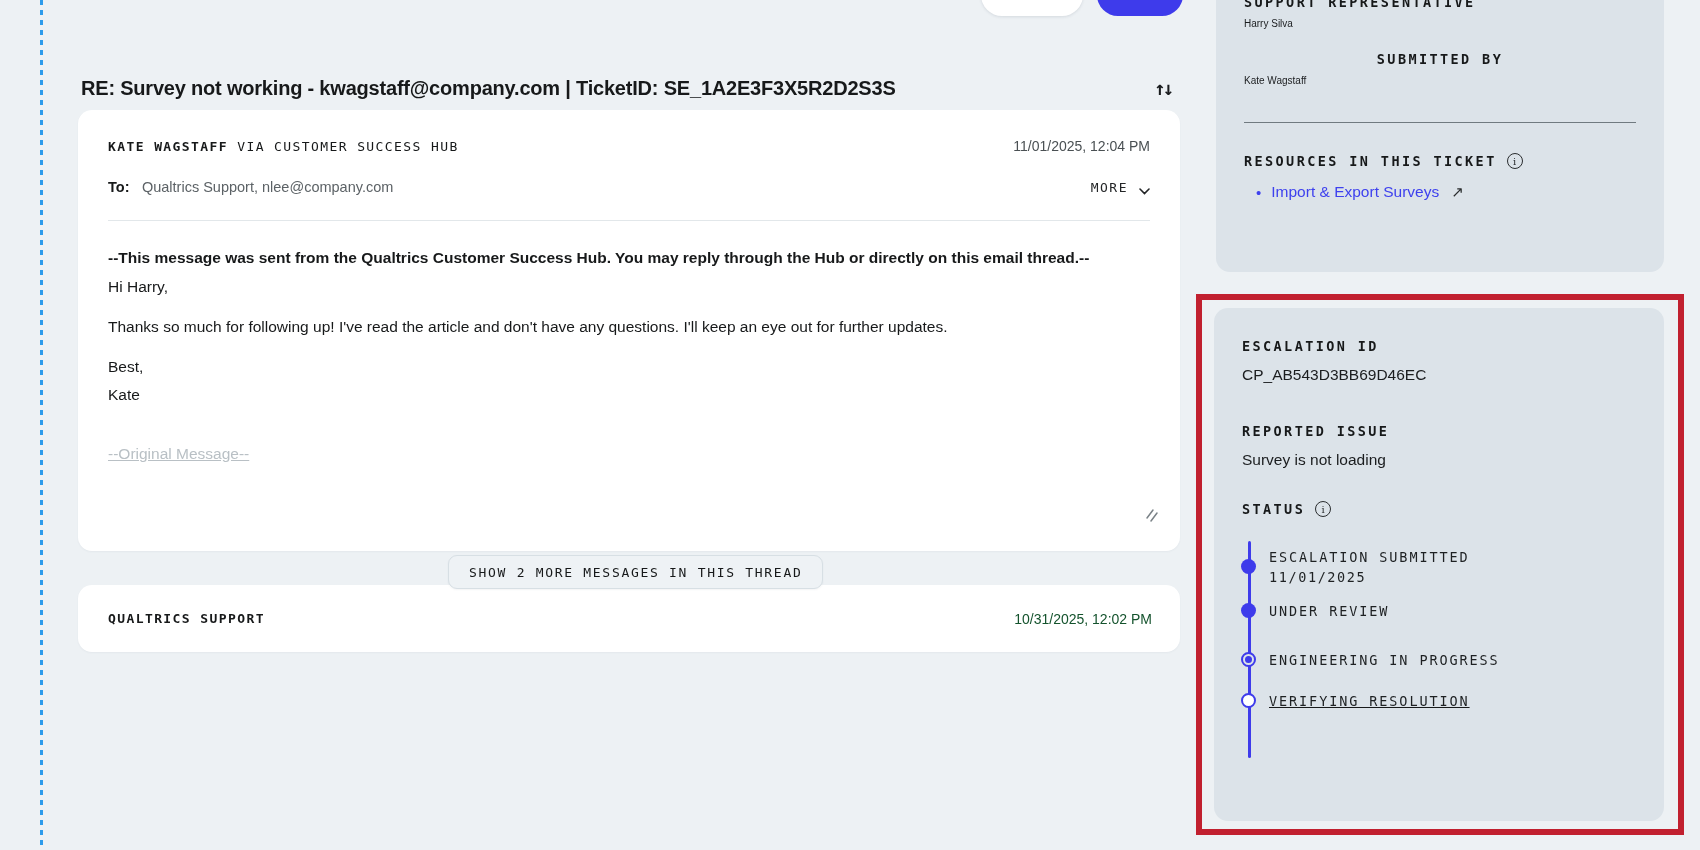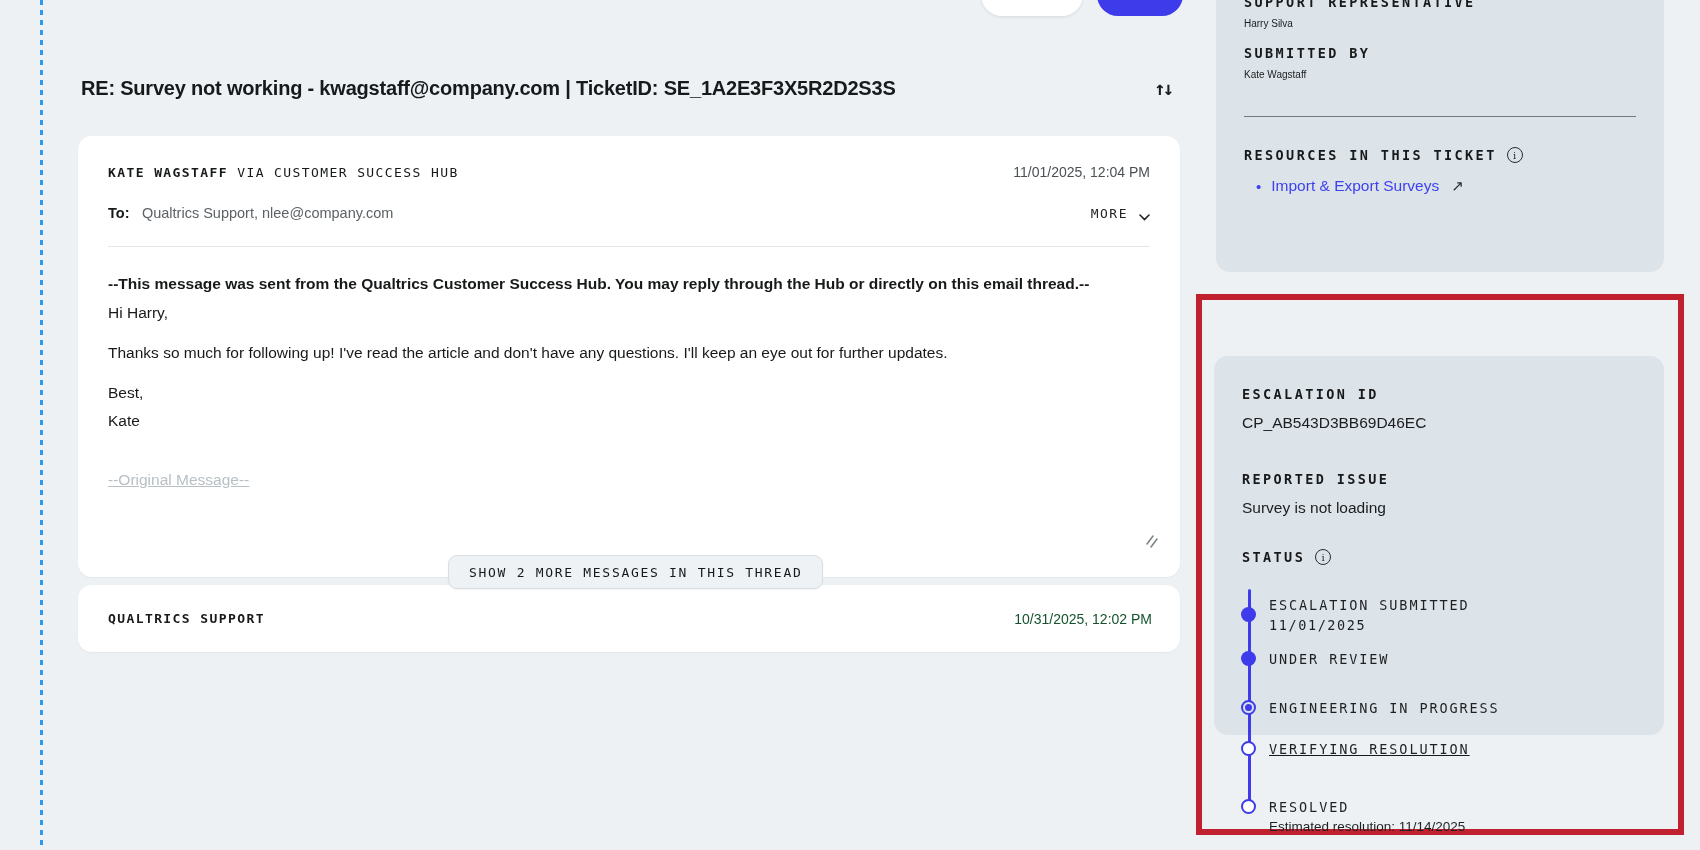--- a/index.html
+++ b/index.html
@@ -34,21 +34,21 @@
   }
   .subject-row h1 { font-size:20px; font-weight:700; letter-spacing:-0.2px; }
   .sort-icon { font-size:19px; font-weight:700; letter-spacing:-3px; color:#1A1C1E;
     cursor:pointer; padding-right:6px; }
 
   
   .email-card {
     position:absolute; left:78px; width:1102px; background:#FFFFFF;
     border-radius:14px; box-shadow:0 1px 2px rgba(50,70,90,.05);
   }
-  .card1 { top:136px; height:441px; padding:28px 30px 0 30px; }
+  .card1 { top:110px; height:441px; padding:28px 30px 0 30px; }
   .card2 { top:585px; height:67px; display:flex; align-items:center;
     justify-content:space-between; padding:0 28px 0 30px; cursor:pointer; }
 
   .mono { font-family:"DejaVu Sans Mono", monospace; }
   .msg-header { display:flex; align-items:center; justify-content:space-between; }
   .sender-line { font-size:13px; letter-spacing:1.4px; color:#17191A; }
   .sender-line .sender { font-weight:700; }
   .timestamp { font-size:14px; color:#4A5053; }
   .to-row { display:flex; align-items:center; justify-content:space-between; margin-top:24px; }
   .to-label { font-size:14.5px; font-weight:700; margin-right:8px; }
@@ -78,37 +78,37 @@
   }
   .card2 .sender2 { font-size:13px; font-weight:700; letter-spacing:1.4px; }
   .card2 .timestamp2 { font-size:14px; color:#14532d; }
 
   
   .side-card { position:absolute; background:#DCE3E9; border-radius:14px; }
   .ticket-card { left:1216px; top:-30px; width:448px; height:302px; padding:24px 28px; }
   .side-label { font-family:"DejaVu Sans Mono", monospace; font-weight:700;
     font-size:13.5px; letter-spacing:2.4px; color:#17191A; white-space:nowrap; }
   .side-value { font-size:10px; margin-top:8px; color:#1B1D1F; }
-  .gap-36 { margin-top:16px; }
+  .gap-36 { margin-top:22px;text-align:center; }
   .side-hr { border:none; border-top:1px solid #707A80; margin-top:36px; }
   .res-label-row { display:flex; align-items:center; gap:10px; margin-top:30px; }
   .info-icon { width:16px; height:16px; border:1.4px solid #2A2D2F; border-radius:50%;
     display:inline-flex; align-items:center; justify-content:center;
     font-size:10px; font-weight:400; color:#2A2D2F; cursor:pointer; flex:0 0 auto;
     font-family:"DejaVu Serif", serif; }
   .res-link-row { display:flex; align-items:center; margin-top:14px; padding-left:12px; }
   .res-bullet { color:#3E41EE; font-size:15px; margin-right:10px; }
   .res-link { color:#3E41EE; font-size:15.5px; text-decoration:none; cursor:pointer; }
   .ext-arrow { color:#2A2D2E; font-size:15px; margin-left:12px; cursor:pointer; }
 
   
   .red-box { position:absolute; left:1196px; top:294px; width:488px; height:541px;
     border:6px solid #C1202F; }
-  .esc-card { position:absolute; left:12px; top:8px; width:450px; height:379px;
-    background:#DCE3E9; border-radius:14px;margin-top:48px; }
+  .esc-card { position:absolute; left:12px; top:8px; width:450px; height:513px;
+    background:#DCE3E9; border-radius:14px; }
   .esc-abs { position:absolute; left:28px; white-space:nowrap; }
   .esc-value { font-size:15.5px; color:#1B1D1F; }
 
   
   .tl-line { position:absolute; left:33.5px; top:233px; width:3px; height:217px;
     background:#3E3BEB; border-radius:2px; }
   .tl-item { position:absolute; left:27px; display:flex; align-items:flex-start; }
   .tl-dot { width:15px; height:15px; border-radius:50%; flex:0 0 auto; margin-top:0.5px;
     position:relative; }
   .tl-item.done .tl-dot { background:#3E3BEB; }
@@ -241,24 +241,17 @@
         </span>
       </div>
 
       <div class="tl-item upcoming" style="top:384px;text-decoration:underline;">
         <span class="tl-dot"></span>
         <span class="tl-texts">
           <span class="tl-label">VERIFYING RESOLUTION</span>
         </span>
       </div>
 
-      <div class="tl-item upcoming" style="top:442px;">
-        <span class="tl-dot"></span>
-        <span class="tl-texts">
-          <span class="tl-label">RESOLVED</span>
-          <div class="tl-sub sans">Estimated resolution: 11/14/2025</div>
-        </span>
-      </div>
 
     </aside>
   </div>
 
 </div>
 
 </body></html>

